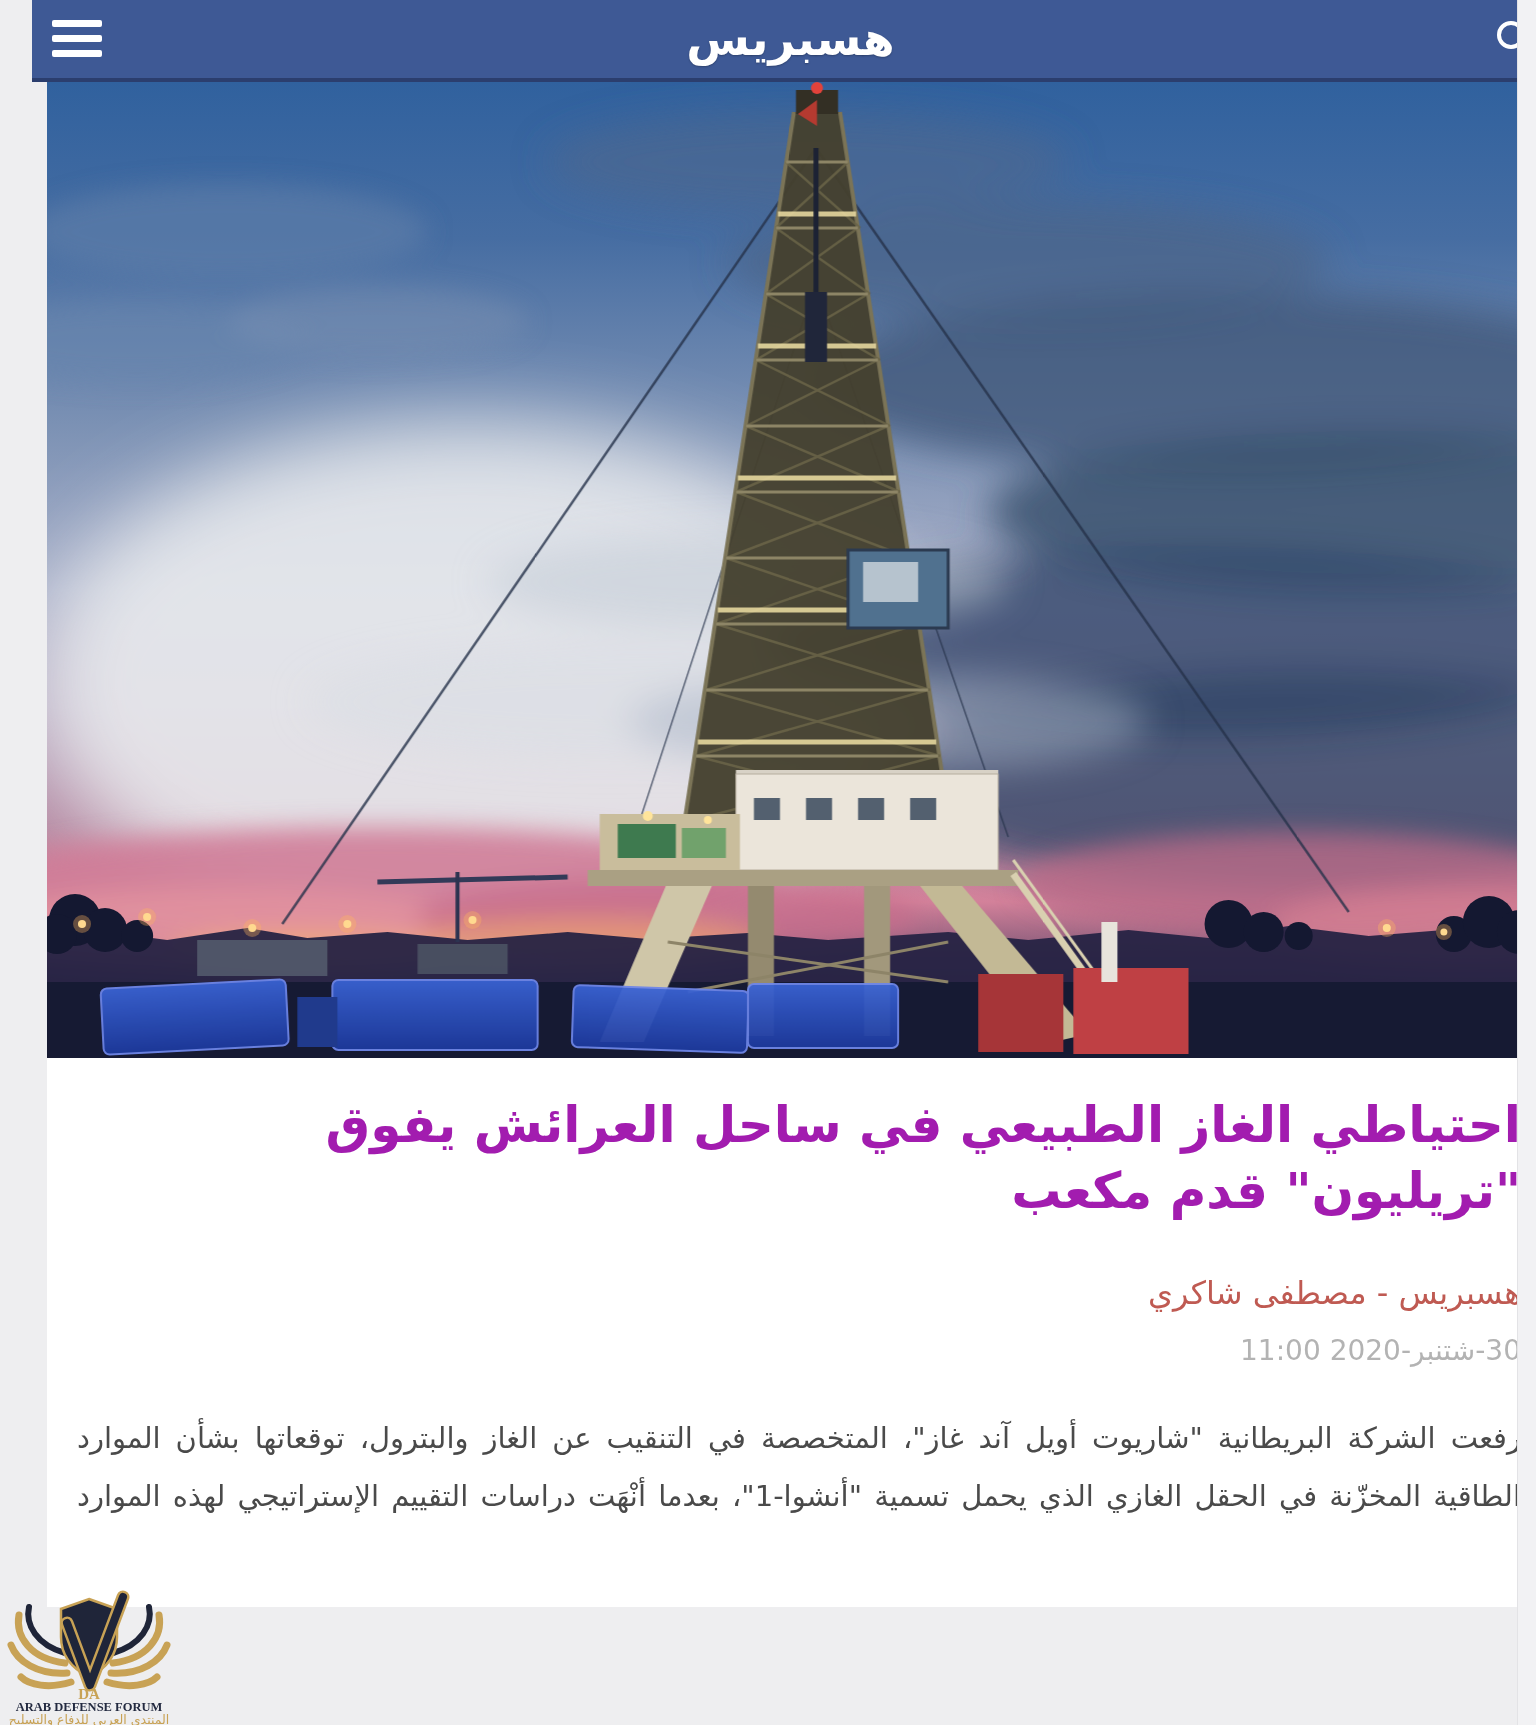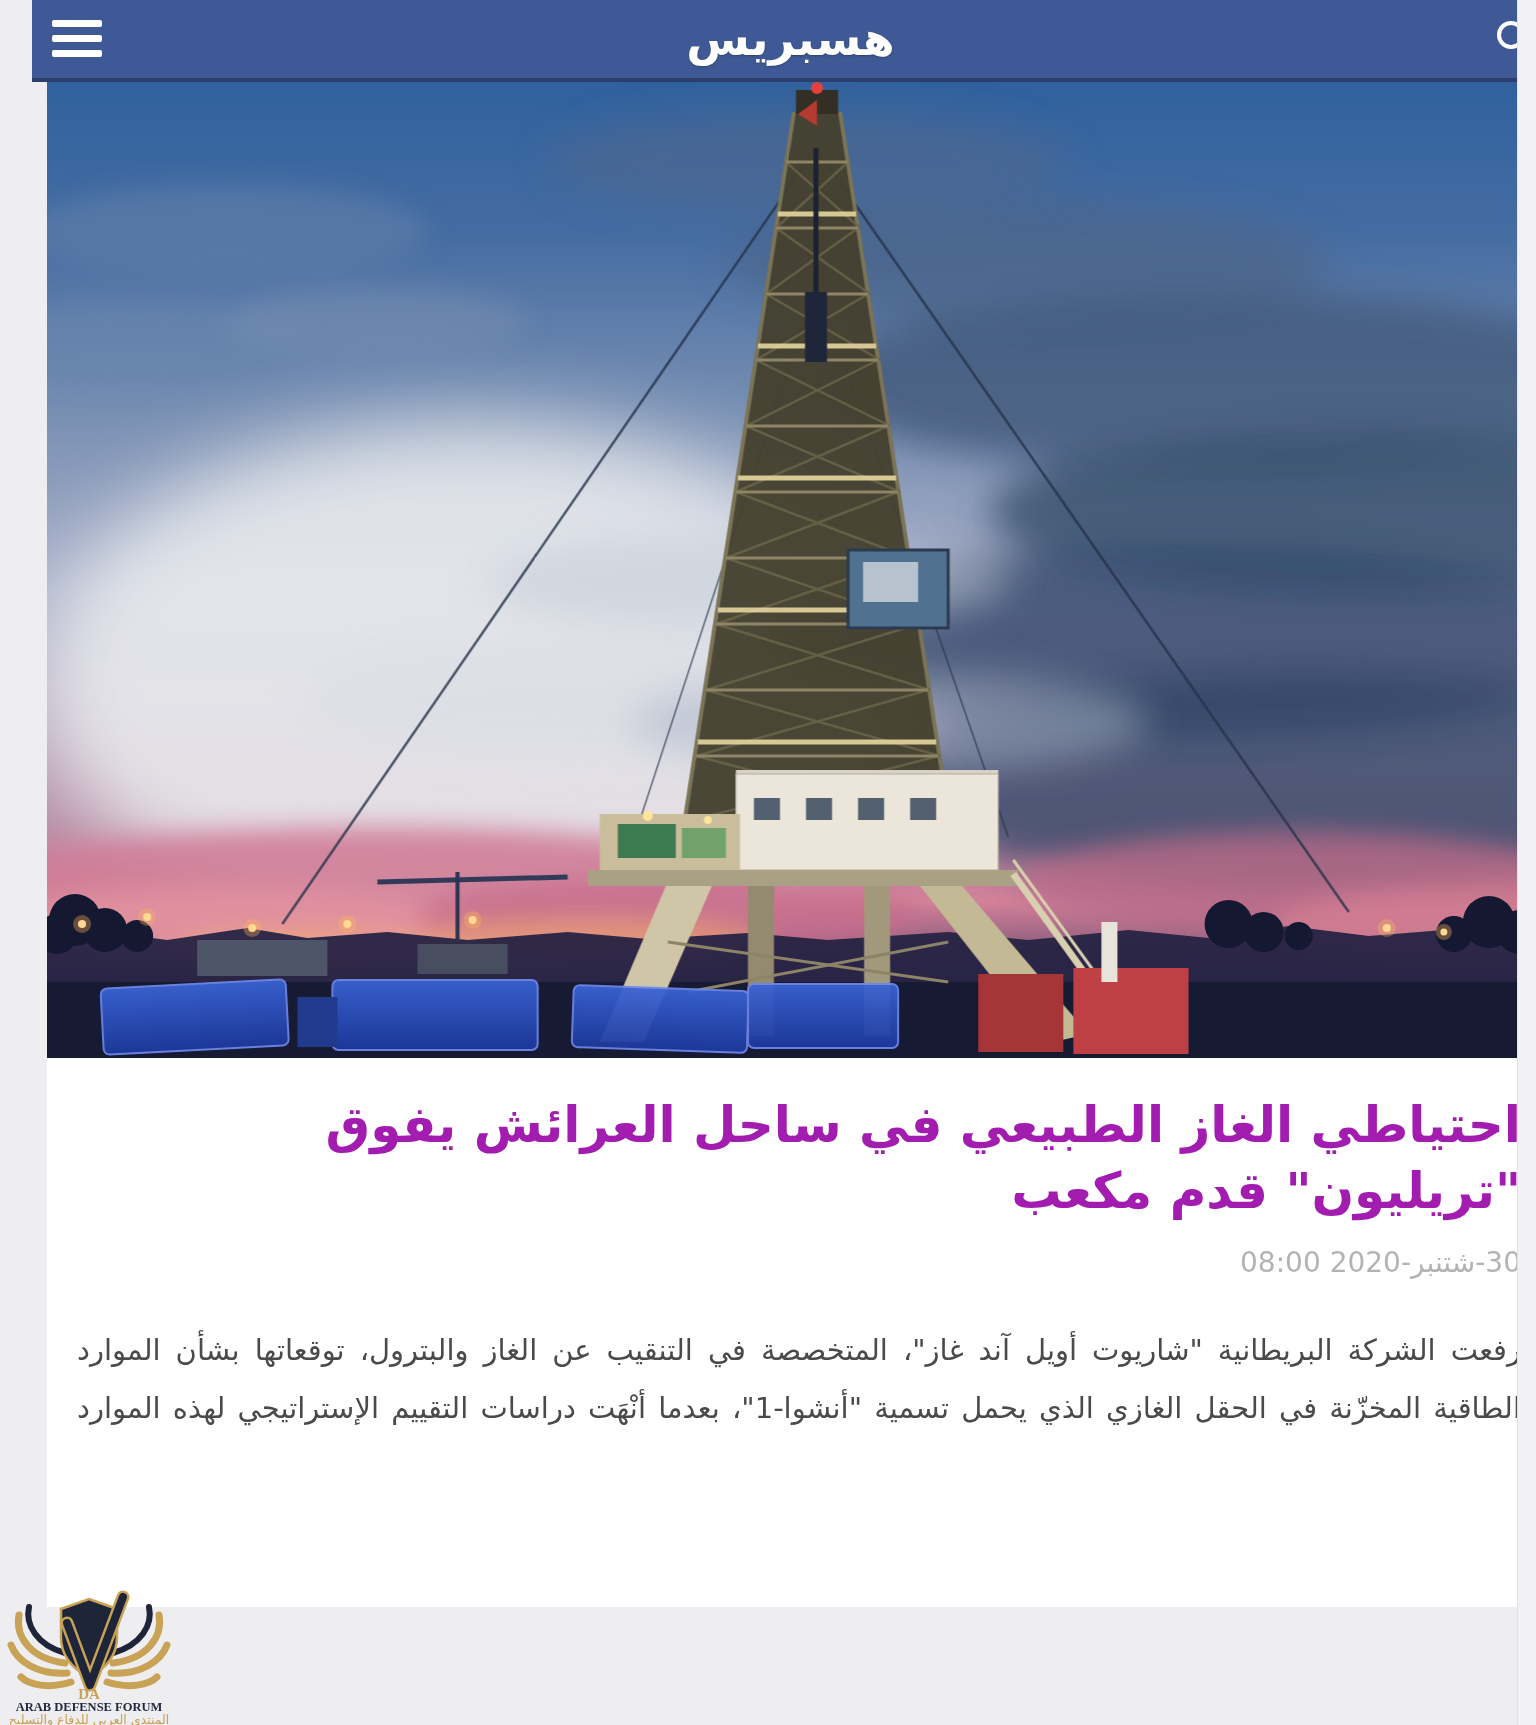--- a/index.html
+++ b/index.html
@@ -308,21 +308,22 @@
         <circle cx="1395" cy="850" r="8" fill="#ffb45e" opacity="0.35"></circle>
           <circle cx="1395" cy="850" r="3.5" fill="#ffd98f"></circle>
       </g>
     </svg>
 
     <div class="content">
       <h1 class="title">
         <div>احتياطي الغاز الطبيعي في ساحل العرائش يفوق</div>
         <div>"تريليون" قدم مكعب</div>
       </h1>
-      <div class="date">30-شتنبر-2020 08:00</div>
+      <div class="byline">هسبريس - مصطفى شاكري</div>
+      <div class="date">30-شتنبر-2020 11:00</div>
       <div class="body-text">
         <div class="body-line just">رفعت الشركة البريطانية "شاريوت أويل آند غاز"، المتخصصة في التنقيب عن الغاز والبترول، توقعاتها بشأن الموارد</div>
         <div class="body-line just">الطاقية المخزّنة في الحقل الغازي الذي يحمل تسمية "أنشوا-1"، بعدما أنْهَت دراسات التقييم الإستراتيجي لهذه الموارد</div>
       </div>
     </div>
   </div>
 </div>
 
 <svg class="watermark" viewBox="0 0 172 136">
 

